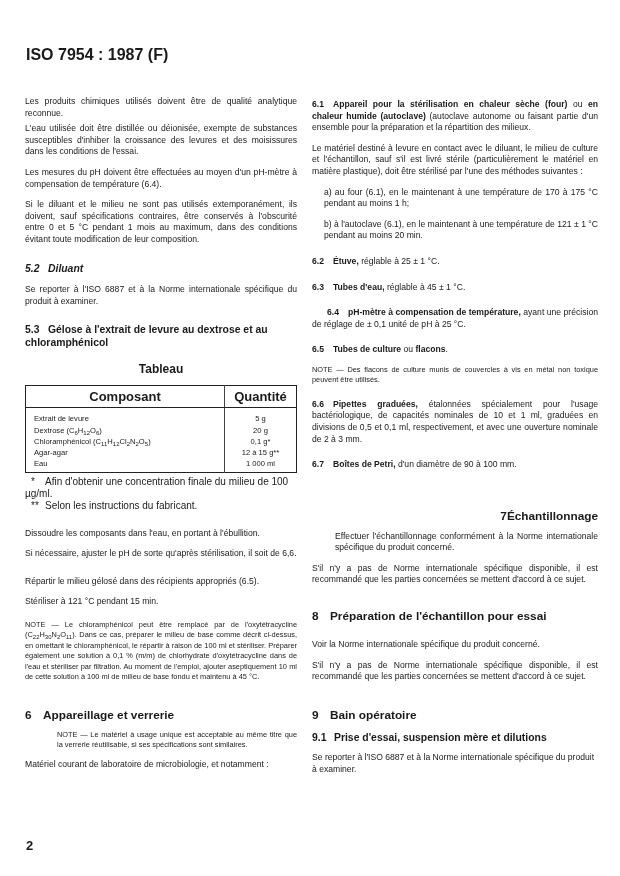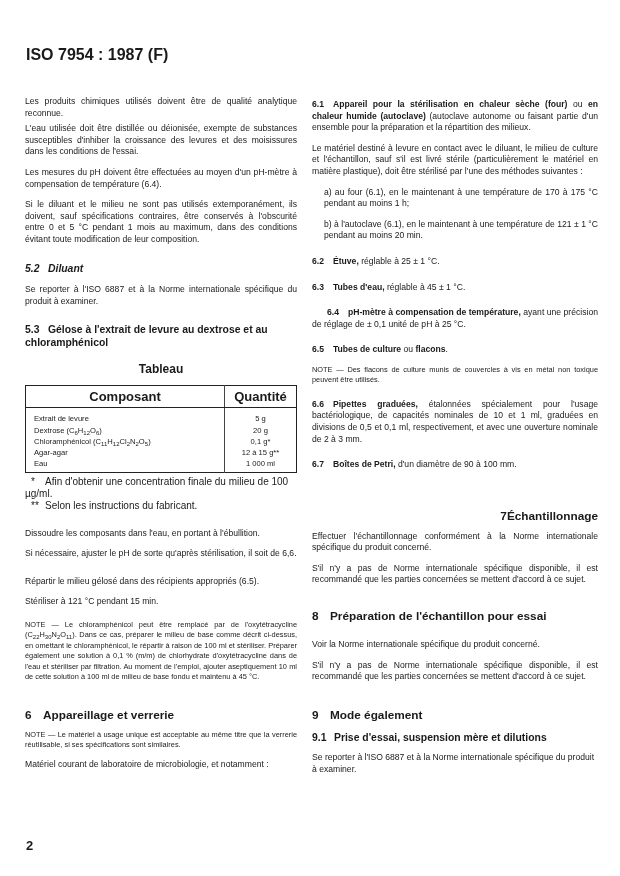--- a/index.html
+++ b/index.html
@@ -90,46 +90,46 @@
   <p class="p" style="margin-top:16px;">Dissoudre les composants dans l'eau, en portant à l'ébullition.</p>
   <p class="p" style="margin-top:9px;">Si nécessaire, ajuster le pH de sorte qu'après stérilisation, il soit de 6,6.</p>
   <p class="p" style="margin-top:16px;">Répartir le milieu gélosé dans des récipients appropriés (6.5).</p>
   <p class="p" style="margin-top:9px;">Stériliser à 121 °C pendant 15 min.</p>
 
   <p class="p small" style="margin-top:12px;"><span>NOTE — Le chloramphénicol peut être remplacé par de l'oxytétracycline (C</span><sub>22</sub>H<sub>30</sub>N<sub>2</sub>O<sub>11</sub><span>). Dans ce cas, préparer le milieu de base comme décrit ci-dessus, en omettant le chloramphénicol, le répartir à raison de 100 ml et stériliser. Préparer également une solution à 0,1 % (m/m) de chlorhydrate d'oxytétracycline dans de l'eau et stériliser par filtration. Au moment de l'emploi, ajouter aseptiquement 10 ml de cette solution à 100 ml de milieu de base fondu et maintenu à 45 °C.</span></p>
 
   <div class="h1" style="margin-top:25px;">
     <span class="num1">6</span><span>Appareillage et verrerie</span>
   </div>
-  <p class="p small" style="margin-top:8px;">NOTE — Le matériel à usage unique est acceptable au même titre que la verrerie réutilisable, si ses spécifications sont similaires.</p>
+  <p class="p small" style="margin-top:8px;margin-left:32px;">NOTE — Le matériel à usage unique est acceptable au même titre que la verrerie réutilisable, si ses spécifications sont similaires.</p>
   <p class="p" style="margin-top:9px;">Matériel courant de laboratoire de microbiologie, et notamment :</p>
 </div>
 
 <div class="abs" style="left:312px;top:99px;width:286px;">
   <p class="p"><b class="num" style="min-width:21px;">6.1</b><b>Appareil pour la stérilisation en chaleur sèche (four)</b><span> ou </span><b>en chaleur humide (autoclave)</b><span> (autoclave autonome ou faisant partie d'un ensemble pour la préparation et la répartition des milieux.</span></p>
   <p class="p" style="margin-top:9px;">Le matériel destiné à levure en contact avec le diluant, le milieu de culture et l'échantillon, sauf s'il est livré stérile (particulièrement le matériel en matière plastique), doit être stérilisé par l'une des méthodes suivantes :</p>
   <p class="p indent" style="margin-top:9px;">a)   au four (6.1), en le maintenant à une température de 170 à 175 °C pendant au moins 1 h;</p>
   <p class="p indent" style="margin-top:9px;">b)   à l'autoclave (6.1), en le maintenant à une température de 121 ± 1 °C pendant au moins 20 min.</p>
 
   <p class="p" style="margin-top:14px;"><b class="num" style="min-width:21px;">6.2</b><b>Étuve,</b><span> réglable à 25 ± 1 °C.</span></p>
   <p class="p" style="margin-top:14px;"><b class="num" style="min-width:21px;">6.3</b><b>Tubes d'eau,</b><span> réglable à 45 ± 1 °C.</span></p>
   <p class="p" style="margin-top:14px;"><b class="num" style="min-width:21px;margin-left:15px;">6.4</b><b>pH-mètre à compensation de température,</b><span> ayant une précision de réglage de ± 0,1 unité de pH à 25 °C.</span></p>
 
   <p class="p" style="margin-top:14px;"><b class="num" style="min-width:21px;">6.5</b><b>Tubes de culture</b><span> ou </span><b>flacons</b><span>.</span></p>
   <p class="p small" style="margin-top:9px;">NOTE — Des flacons de culture munis de couvercles à vis en métal non toxique peuvent être utilisés.</p>
 
   <p class="p" style="margin-top:13px;"><b class="num" style="min-width:21px;">6.6</b><b>Pipettes graduées,</b><span> étalonnées spécialement pour l'usage bactériologique, de capacités nominales de 10 et 1 ml, graduées en divisions de 0,5 et 0,1 ml, respectivement, et avec une ouverture nominale de 2 à 3 mm.</span></p>
   <p class="p" style="margin-top:14px;"><b class="num" style="min-width:21px;">6.7</b><b>Boîtes de Petri,</b><span> d'un diamètre de 90 à 100 mm.</span></p>
 
   <div class="h1" style="margin-top:38px;text-align:right;"><span class="num1">7</span><span>Échantillonnage</span></div>
-  <p class="p" style="margin-top:8px;">Effectuer l'échantillonnage conformément à la Norme internationale spécifique du produit concerné.</p>
+  <p class="p" style="margin-top:8px;margin-left:23px;">Effectuer l'échantillonnage conformément à la Norme internationale spécifique du produit concerné.</p>
   <p class="p" style="margin-top:9px;">S'il n'y a pas de Norme internationale spécifique disponible, il est recommandé que les parties concernées se mettent d'accord à ce sujet.</p>
 
   <div class="h1" style="margin-top:23px;"><span class="num1">8</span><span>Préparation de l'échantillon pour essai</span></div>
   <p class="p" style="margin-top:16px;">Voir la Norme internationale spécifique du produit concerné.</p>
   <p class="p" style="margin-top:9px;">S'il n'y a pas de Norme internationale spécifique disponible, il est recommandé que les parties concernées se mettent d'accord à ce sujet.</p>
 
-  <div class="h1" style="margin-top:25px;"><span class="num1">9</span><span>Mode également</span></div>
+  <div class="h1" style="margin-top:25px;"><span class="num1">9</span><span>Bain opératoire</span></div>
   <div class="h2" style="margin-top:10px;"><span class="num" style="min-width:22px;">9.1</span><span>Prise d'essai, suspension mère et dilutions</span></div>
   <p class="p" style="margin-top:8px;text-align:left;">Se reporter à l'ISO 6887 et à la Norme internationale spécifique du produit à examiner.</p>
 </div>
 
 <div class="abs" style="left:26px;top:838px;font-size:13px;font-weight:bold;">2</div>
 
 </body></html>

